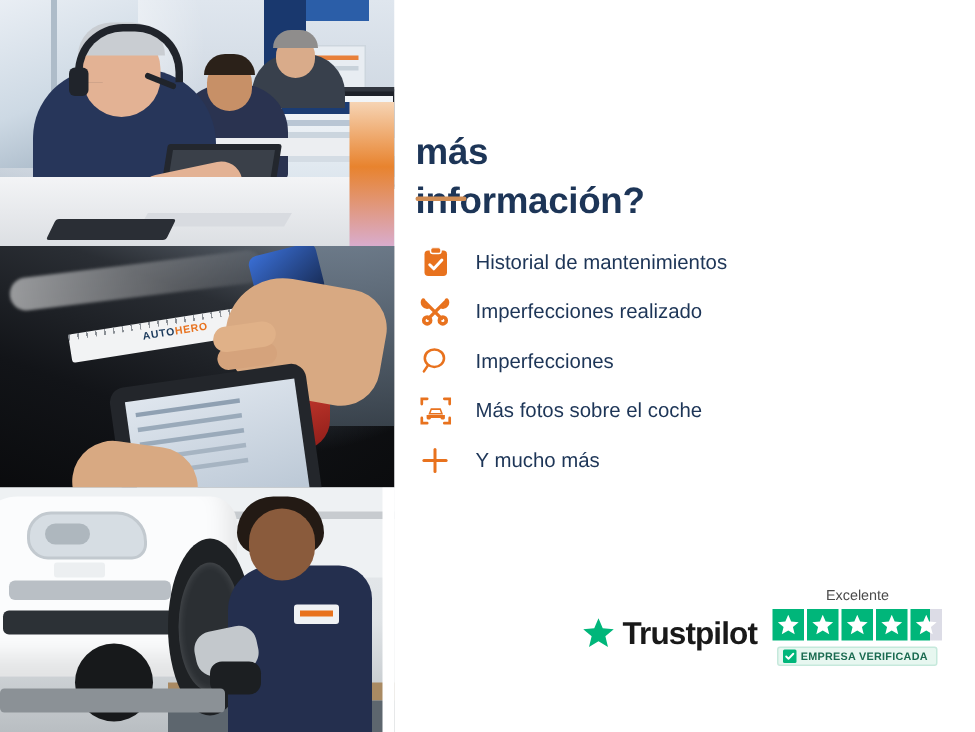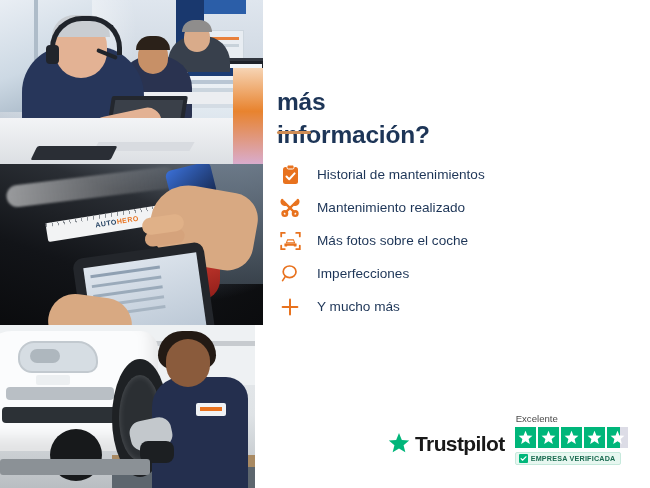--- a/index.html
+++ b/index.html
@@ -141,21 +141,21 @@
   .li .tx{font-size:13.6px;color:#1d3557;padding-left:14px;white-space:nowrap;}
 
   .para{position:absolute;left:14px;top:325px;width:350px;font-size:12.1px;line-height:1.55;color:#2f4a69;}
   .para div{white-space:nowrap;}
 
   
   .tp{position:absolute;left:125px;top:392px;display:flex;align-items:flex-end;gap:10px;}
   .tp .logo{display:flex;align-items:flex-start;gap:5px;padding-bottom:9px;}
   .tp .logo .star{width:22px;height:22px;}
   .tp .logo .word{font-size:21px;font-weight:bold;color:#191919;letter-spacing:-.6px;}
-  .tp .right{display:flex;flex-direction:column;align-items:flex-start;margin-top:21px;}
+  .tp .right{display:flex;flex-direction:column;align-items:center;}
   .tp .exc{font-size:9.6px;color:#4b4b4b;margin:0 0 3px 1px;}
   .tp .stars{display:flex;gap:2px;}
   .tp .stars .sq{width:21px;height:21px;background:#00b67a;display:flex;align-items:center;justify-content:center;}
   .tp .stars .sq.half{background:linear-gradient(90deg,#00b67a 0 62%,#dcdce6 62% 100%);}
   .tp .stars .sq svg{width:15px;height:15px;}
   .tp .ver{margin-top:4px;display:inline-flex;align-items:center;gap:3px;
     background:#e7f7f0;border:1px solid #c6e9dc;border-radius:2px;padding:1px 5px 1px 3px;}
   .tp .ver .chk{width:9px;height:9px;background:#00b67a;border-radius:1px;display:flex;align-items:center;justify-content:center;}
   .tp .ver .chk svg{width:7px;height:7px;}
   .tp .ver span{font-size:7.2px;font-weight:bold;color:#1a6b50;letter-spacing:.2px;}
@@ -267,21 +267,31 @@
         <span class="ic">
           <svg width="20" height="20" viewBox="0 0 20 20" stroke="#e8721e" stroke-width="2.2" fill="none" stroke-linecap="round">
             <path d="M3.4 3.4 L14.4 14.4"></path>
             <path d="M16.6 3.4 L5.6 14.4"></path>
             <path d="M2.2 2.2 a3 3 0 0 0 3.2 4.4" stroke-width="2.6"></path>
             <path d="M17.8 2.2 a3 3 0 0 1 -3.2 4.4" stroke-width="2.6"></path>
             <circle cx="15.2" cy="15.6" r="2.3" stroke-width="2.4"></circle>
             <circle cx="4.8" cy="15.6" r="2.3" stroke-width="2.4"></circle>
           </svg>
         </span>
-        <span class="tx">Mantenimiento realizado</span>
+        <span class="tx">Imperfecciones realizado</span>
+      </div>
+
+      <div class="li">
+        <span class="ic">
+          <svg width="19" height="19" viewBox="0 0 19 19" stroke="#e8721e" stroke-width="1.7" fill="none" stroke-linecap="round">
+            <ellipse cx="8.6" cy="7.8" rx="6.4" ry="5.8"></ellipse>
+            <path d="M4.4 12.4 L1.6 16.6"></path>
+          </svg>
+        </span>
+        <span class="tx">Imperfecciones</span>
       </div>
 
       <div class="li">
         <span class="ic">
           <svg width="21" height="20" viewBox="0 0 21 20" fill="none">
             <g stroke="#e8721e" stroke-width="1.8" stroke-linecap="round">
               <path d="M1.2 5.4 V1.9 H4.8"></path>
                 <path d="M19.8 5.4 V1.9 H16.2"></path>
               <path d="M1.2 14.6 V18.1 H4.8"></path>
                 <path d="M19.8 14.6 V18.1 H16.2"></path>
@@ -289,30 +299,20 @@
             <path d="M4.4 12.6 h12.2 v2.1 a.9 .9 0 0 1 -.9 .9 h-1.1 a.9 .9 0 0 1 -.9 -.9 h-6.4 a.9 .9 0 0 1 -.9 .9 h-1.1 a.9 .9 0 0 1 -.9 -.9 z" fill="#e8721e"></path>
             <path d="M5.6 12.4 L7.2 8.2 h6.6 l1.6 4.2 z" fill="#e8721e"></path>
             <path d="M7.8 9.4 h5.4 l.7 1.9 H7.1 z" fill="#ffffff"></path>
           </svg>
         </span>
         <span class="tx">Más fotos sobre el coche</span>
       </div>
 
       <div class="li">
         <span class="ic">
-          <svg width="19" height="19" viewBox="0 0 19 19" stroke="#e8721e" stroke-width="1.7" fill="none" stroke-linecap="round">
-            <ellipse cx="8.6" cy="7.8" rx="6.4" ry="5.8"></ellipse>
-            <path d="M4.4 12.4 L1.6 16.6"></path>
-          </svg>
-        </span>
-        <span class="tx">Imperfecciones</span>
-      </div>
-
-      <div class="li">
-        <span class="ic">
           <svg width="20" height="20" viewBox="0 0 20 20" stroke="#e8721e" stroke-width="2" stroke-linecap="round">
             <path d="M10 2.6 V17.4"></path>
               <path d="M2.6 10 H17.4"></path>
           </svg>
         </span>
         <span class="tx">Y mucho más</span>
       </div>
     </div>
 
 

